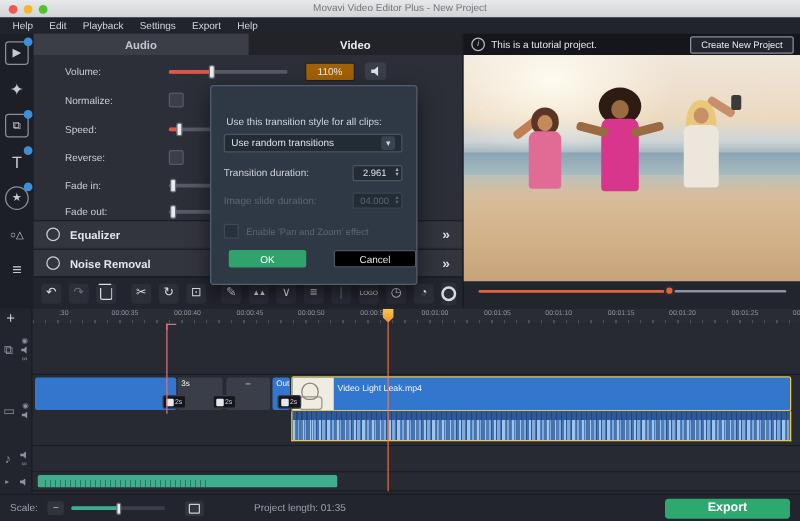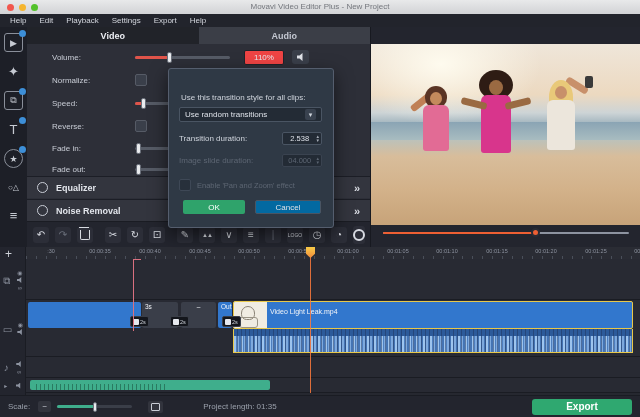--- a/index.html
+++ b/index.html
@@ -26,21 +26,21 @@
   .tools{left:27px;top:27px;width:343px;height:194px;background:#2d2f38;}
   .tabs{display:flex;height:17px;}
   .tab{flex:1;display:flex;align-items:center;justify-content:center;font-size:9px;font-weight:bold;}
   .tab.active{background:#212329;color:#eceef3;}
   .tab.inactive{background:#3b3e47;color:#c3c7d1;}
   .ctl-row{position:absolute;left:28px;right:8px;height:14px;display:flex;align-items:center;}
   .ctl-label{width:55px;color:#c9cdd6;font-size:8px;margin-left:24px;}
   .slider{position:relative;width:95px;height:3px;background:#565b66;border-radius:2px;}
   .slider .fill{position:absolute;left:0;top:0;height:3px;background:#e0544a;border-radius:2px;}
   .slider .handle{position:absolute;top:-4px;width:5px;height:11px;background:#e9ebee;border:1px solid #6a6f7a;border-radius:2px;box-sizing:border-box;}
-  .valuebox{margin-left:14px;width:38px;height:13px;background:#ef4444;border:1px solid #20232b;border-radius:2px;color:#e6e8ee;display:flex;align-items:center;justify-content:center;}
+  .valuebox{margin-left:14px;width:38px;height:13px;background:#a16207;border:1px solid #20232b;border-radius:2px;color:#e6e8ee;display:flex;align-items:center;justify-content:center;}
   .checkbox{width:10px;height:10px;background:#3a3f4a;border:1px solid #565b66;border-radius:2px;}
   .speakerbtn{margin-left:8px;width:17px;height:14px;background:#3a3f4a;border-radius:3px;display:flex;align-items:center;justify-content:center;}
   .spk{display:inline-block;width:8px;height:8px;background:#dfe2e8;
        clip-path:polygon(0 32%,38% 32%,75% 0,75% 100%,38% 68%,0 68%);}
   .section{position:absolute;left:27px;width:343px;height:22px;background:#33353e;border-top:1px solid #1c1e26;display:flex;align-items:center;padding:0 10px;box-sizing:border-box;}
   .circ{width:9px;height:9px;border:1.5px solid #c9cdd6;border-radius:50%;margin-right:8px;}
   .sec-label{flex:1;color:#e3e6ec;font-size:9px;font-weight:bold;}
   .chevs{color:#d8dbe2;font-size:11px;font-weight:bold;}
   
   .toolbar{left:27px;top:221px;width:343px;height:26px;background:#23252e;border-top:1px solid #1a1c23;display:flex;align-items:center;gap:6px;padding:0 6px;box-sizing:border-box;}
@@ -100,21 +100,21 @@
   .spin{width:40px;height:13px;background:#232b35;border:1px solid #4a5563;border-radius:2px;display:flex;align-items:center;box-sizing:border-box;}
   .spin .snum{flex:1;text-align:center;font-size:7.5px;color:#dde1e8;}
   .spin .sarr{display:flex;flex-direction:column;line-height:4px;font-size:5px;color:#aab0ba;padding-right:2px;}
   .disabled .rlabel,.disabled .snum,.disabled .sarr{color:#5d6673!important;}
   .disabled .spin{border-color:#3a4350;}
   .chkrow{position:absolute;left:10px;top:110px;display:flex;align-items:center;gap:6px;}
   .chk{width:10px;height:10px;background:#27303b;border:1px solid #3e4856;border-radius:2px;}
   .chklabel{font-size:7.5px;color:#5d6673;}
   .dlg-btn{position:absolute;top:131px;height:14px;border-radius:2px;display:flex;align-items:center;justify-content:center;font-size:8px;}
   .okbtn{left:14px;width:62px;background:#2fa36b;color:#fff;}
-  .cancelbtn{left:86px;width:66px;background:#0369a1;border:1px solid #4a5563;color:#dde1e8;box-sizing:border-box;}
+  .cancelbtn{left:98px;width:66px;background:#000000;border:1px solid #4a5563;color:#dde1e8;box-sizing:border-box;}
   
   .timeline{left:0;top:247px;width:640px;height:148px;background:#262830;}
   .headcol{position:absolute;left:0;top:0;width:26px;height:148px;background:#23252e;border-right:1px solid #1a1c23;box-sizing:border-box;}
   .plusbtn{position:absolute;left:5px;top:0px;color:#cfd3da;font-size:12px;}
   .thead{position:absolute;left:0;width:26px;display:flex;align-items:center;justify-content:space-around;color:#8d93a0;flex-wrap:wrap;}
   .thead .big{font-size:10px;}
   .mini{font-size:6px;line-height:6px;display:block;text-align:center;color:#8d93a0;}
   .spk-s{display:inline-block;width:6px;height:6px;background:#8d93a0;clip-path:polygon(0 32%,38% 32%,75% 0,75% 100%,38% 68%,0 68%);}
   .ruler{position:absolute;left:26px;top:0;width:614px;height:12px;background:#2a2c34;border-bottom:1px solid #1a1c23;overflow:hidden;
          background-image:repeating-linear-gradient(90deg,#4a4f5a 0 1px,transparent 1px 9.92px);background-size:100% 3px;background-position:0 100%;background-repeat:no-repeat;}
@@ -202,22 +202,22 @@
     <div class="sideicon noborder">
         <span style="font-size:8px">○△</span>
       </div>
     <div class="sideicon noborder">
         <span>≡</span>
       </div>
   </div>
 
   <div class="abs tools">
     <div class="tabs">
+      <div class="tab inactive">Audio</div>
       <div class="tab active">Video</div>
-      <div class="tab inactive">Audio</div>
     </div>
   </div>
   <div class="abs ctl-row" style="top:50px;">
     <span class="ctl-label">Volume:</span>
     <span class="slider" style="margin-left:28px">
         <span class="fill" style="width:35px"></span>
         <span class="handle" style="left:32px"></span>
       </span>
     <span class="valuebox">110%</span>
     <span class="speakerbtn">
@@ -280,20 +280,25 @@
     <span class="tbtn dim">|</span>
     <span class="tbtn txt">LOGO</span>
     <span class="tbtn">◷</span>
     <span class="tbtn">◔</span>
     <span class="camera">
         <span class="lens"></span>
       </span>
   </div>
 
   <div class="abs preview">
+    <div class="banner">
+      <span class="infoicon">i</span>
+      <span class="banner-text">This is a tutorial project.</span>
+      <span class="banner-btn">Create New Project</span>
+    </div>
 
     <div class="video">
       <span class="glare abs"></span>
       <span class="sea abs"></span>
 
       <div class="fig" style="left:52px;top:48px;">
         <span class="abs arm" style="left:-14px;top:6px;width:26px;height:7px;background:#c08055;transform:rotate(-38deg);"></span>
         <span class="abs hair" style="left:2px;top:-6px;width:22px;height:22px;background:#5a3424;"></span>
         <span class="abs face" style="left:7px;top:0px;width:12px;height:13px;background:#c48a5c;"></span>
         <span class="abs body" style="left:0px;top:13px;width:26px;height:46px;background:#e26b95;"></span>
@@ -349,21 +354,21 @@
 
   <div class="abs dialog">
     <span class="dlg-label">Use this transition style for all clips:</span>
     <div class="select">
       <span class="sval">Use random transitions</span>
       <span class="sarrow">▾</span>
     </div>
     <div class="dlg-row" style="top:62px;">
       <span class="rlabel">Transition duration:</span>
       <span class="spin">
-        <span class="snum">2.538</span>
+        <span class="snum">2.961</span>
         <span class="sarr">
             <span>▴</span>
             <span>▾</span>
           </span>
       </span>
     </div>
     <div class="dlg-row disabled" style="top:84px;">
       <span class="rlabel">Image slide duration:</span>
       <span class="spin">
         <span class="snum">04.000</span>

